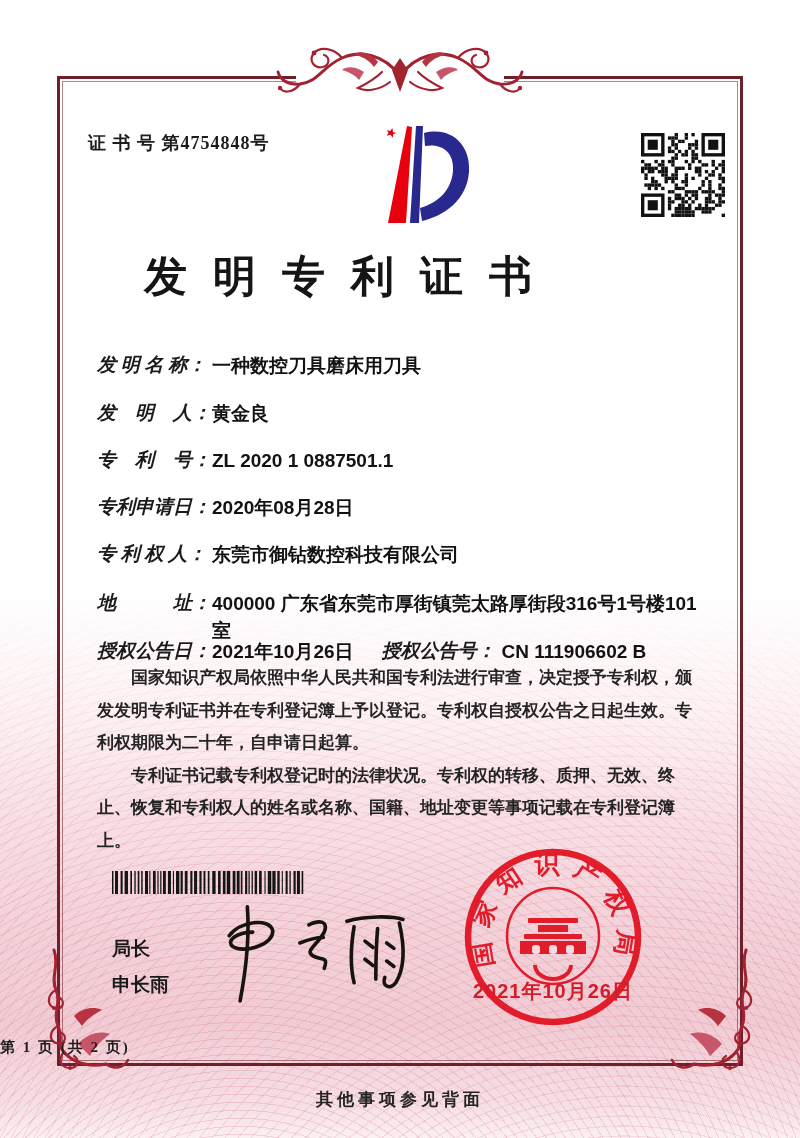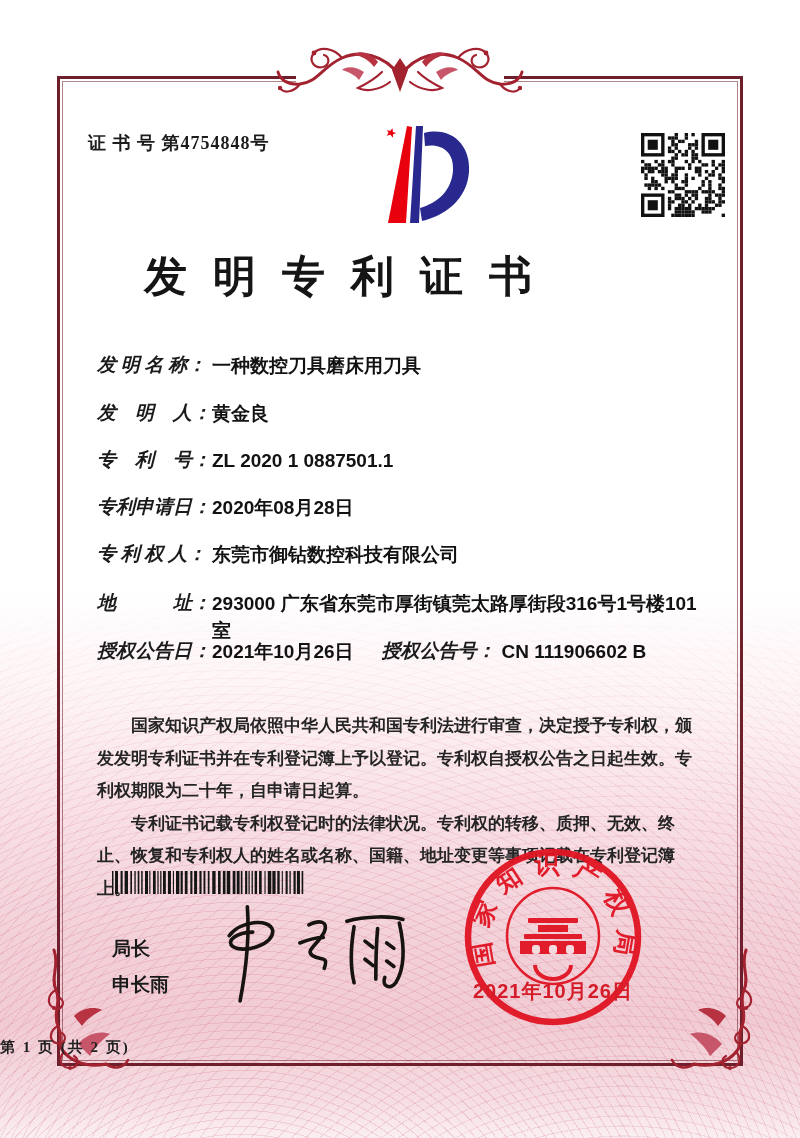--- a/index.html
+++ b/index.html
@@ -48,21 +48,20 @@
   .val{
     flex:1;font-size:19px;font-weight:700;color:#121212;
     font-family:"Liberation Sans","DejaVu Sans",sans-serif;line-height:27px;
   }
   .grant-pair2{margin-left:28px;display:flex;}
   .grant-pair2 .lbl{flex:0 0 auto;margin-right:6px;}
   .paras{
     position:absolute;left:97px;top:662px;width:608px;
     font-size:17px;line-height:32.5px;font-weight:600;color:#242424;
     font-family:Liberation Sans, sans-serif;
-    margin-top:48px;
   }
   .paras p{margin:0;text-indent:2em;}
   .barcode{position:absolute;left:112px;top:871px;width:196px;height:23px;}
   .sig-block{position:absolute;left:112px;top:936px;
     font-family:Liberation Sans, sans-serif;color:#1a1a1a;}
   .sig-title{font-size:19px;font-weight:600;margin:0 0 10px 0;}
   .sig-name{font-size:19px;font-weight:600;margin:0;}
   .signature{position:absolute;left:222px;top:893px;width:190px;height:118px;}
   .seal{position:absolute;left:462px;top:846px;width:182px;height:182px;opacity:.95;}
   .page-no{
@@ -376,21 +375,21 @@
   <div class="frow" style="top:494px">
     <span class="lbl">专利申请日：</span>
     <span class="val">2020年08月28日</span>
   </div>
   <div class="frow" style="top:541px">
     <span class="lbl">专 利 权 人：</span>
     <span class="val">东莞市御钻数控科技有限公司</span>
   </div>
   <div class="frow" style="top:590px">
     <span class="lbl">地　　　址：</span>
-    <span class="val">293000 广东省东莞市厚街镇莞太路厚街段316号1号楼101室</span>
+    <span class="val">400000 广东省东莞市厚街镇莞太路厚街段316号1号楼101室</span>
   </div>
   <div class="frow" style="top:638px">
     <span class="lbl">授权公告日：</span>
     <span class="val" style="flex:0 0 auto">2021年10月26日</span>
     <span class="grant-pair2">
       <span class="lbl">授权公告号：</span>
       <span class="val">CN 111906602 B</span>
     </span>
   </div>
 
@@ -488,13 +487,14 @@
     </g>
     <ellipse cx="91" cy="90" rx="46" ry="48" fill="none" stroke="#e11422" stroke-width="2.5"></ellipse>
     <path id="ringpath" d="M38.6,127.7 A64,64 0 1 1 143.4,127.7" fill="none"></path>
     <text font-size="25" font-weight="700" fill="#e11422" letter-spacing="12" font-family="Liberation Serif, DejaVu Serif, serif">
       <textPath href="#ringpath" startOffset="50%" text-anchor="middle">国家知识产权局</textPath>
     </text>
     <text x="91" y="152" text-anchor="middle" font-size="20" font-weight="700" fill="#d31420" letter-spacing="1" font-family="Liberation Sans, DejaVu Sans, sans-serif">2021年10月26日</text>
   </svg>
 
   <div class="page-no">第 1 页 (共 2 页)</div>
+  <div class="back-note">其他事项参见背面</div>
 </div>
 
 </body></html>

